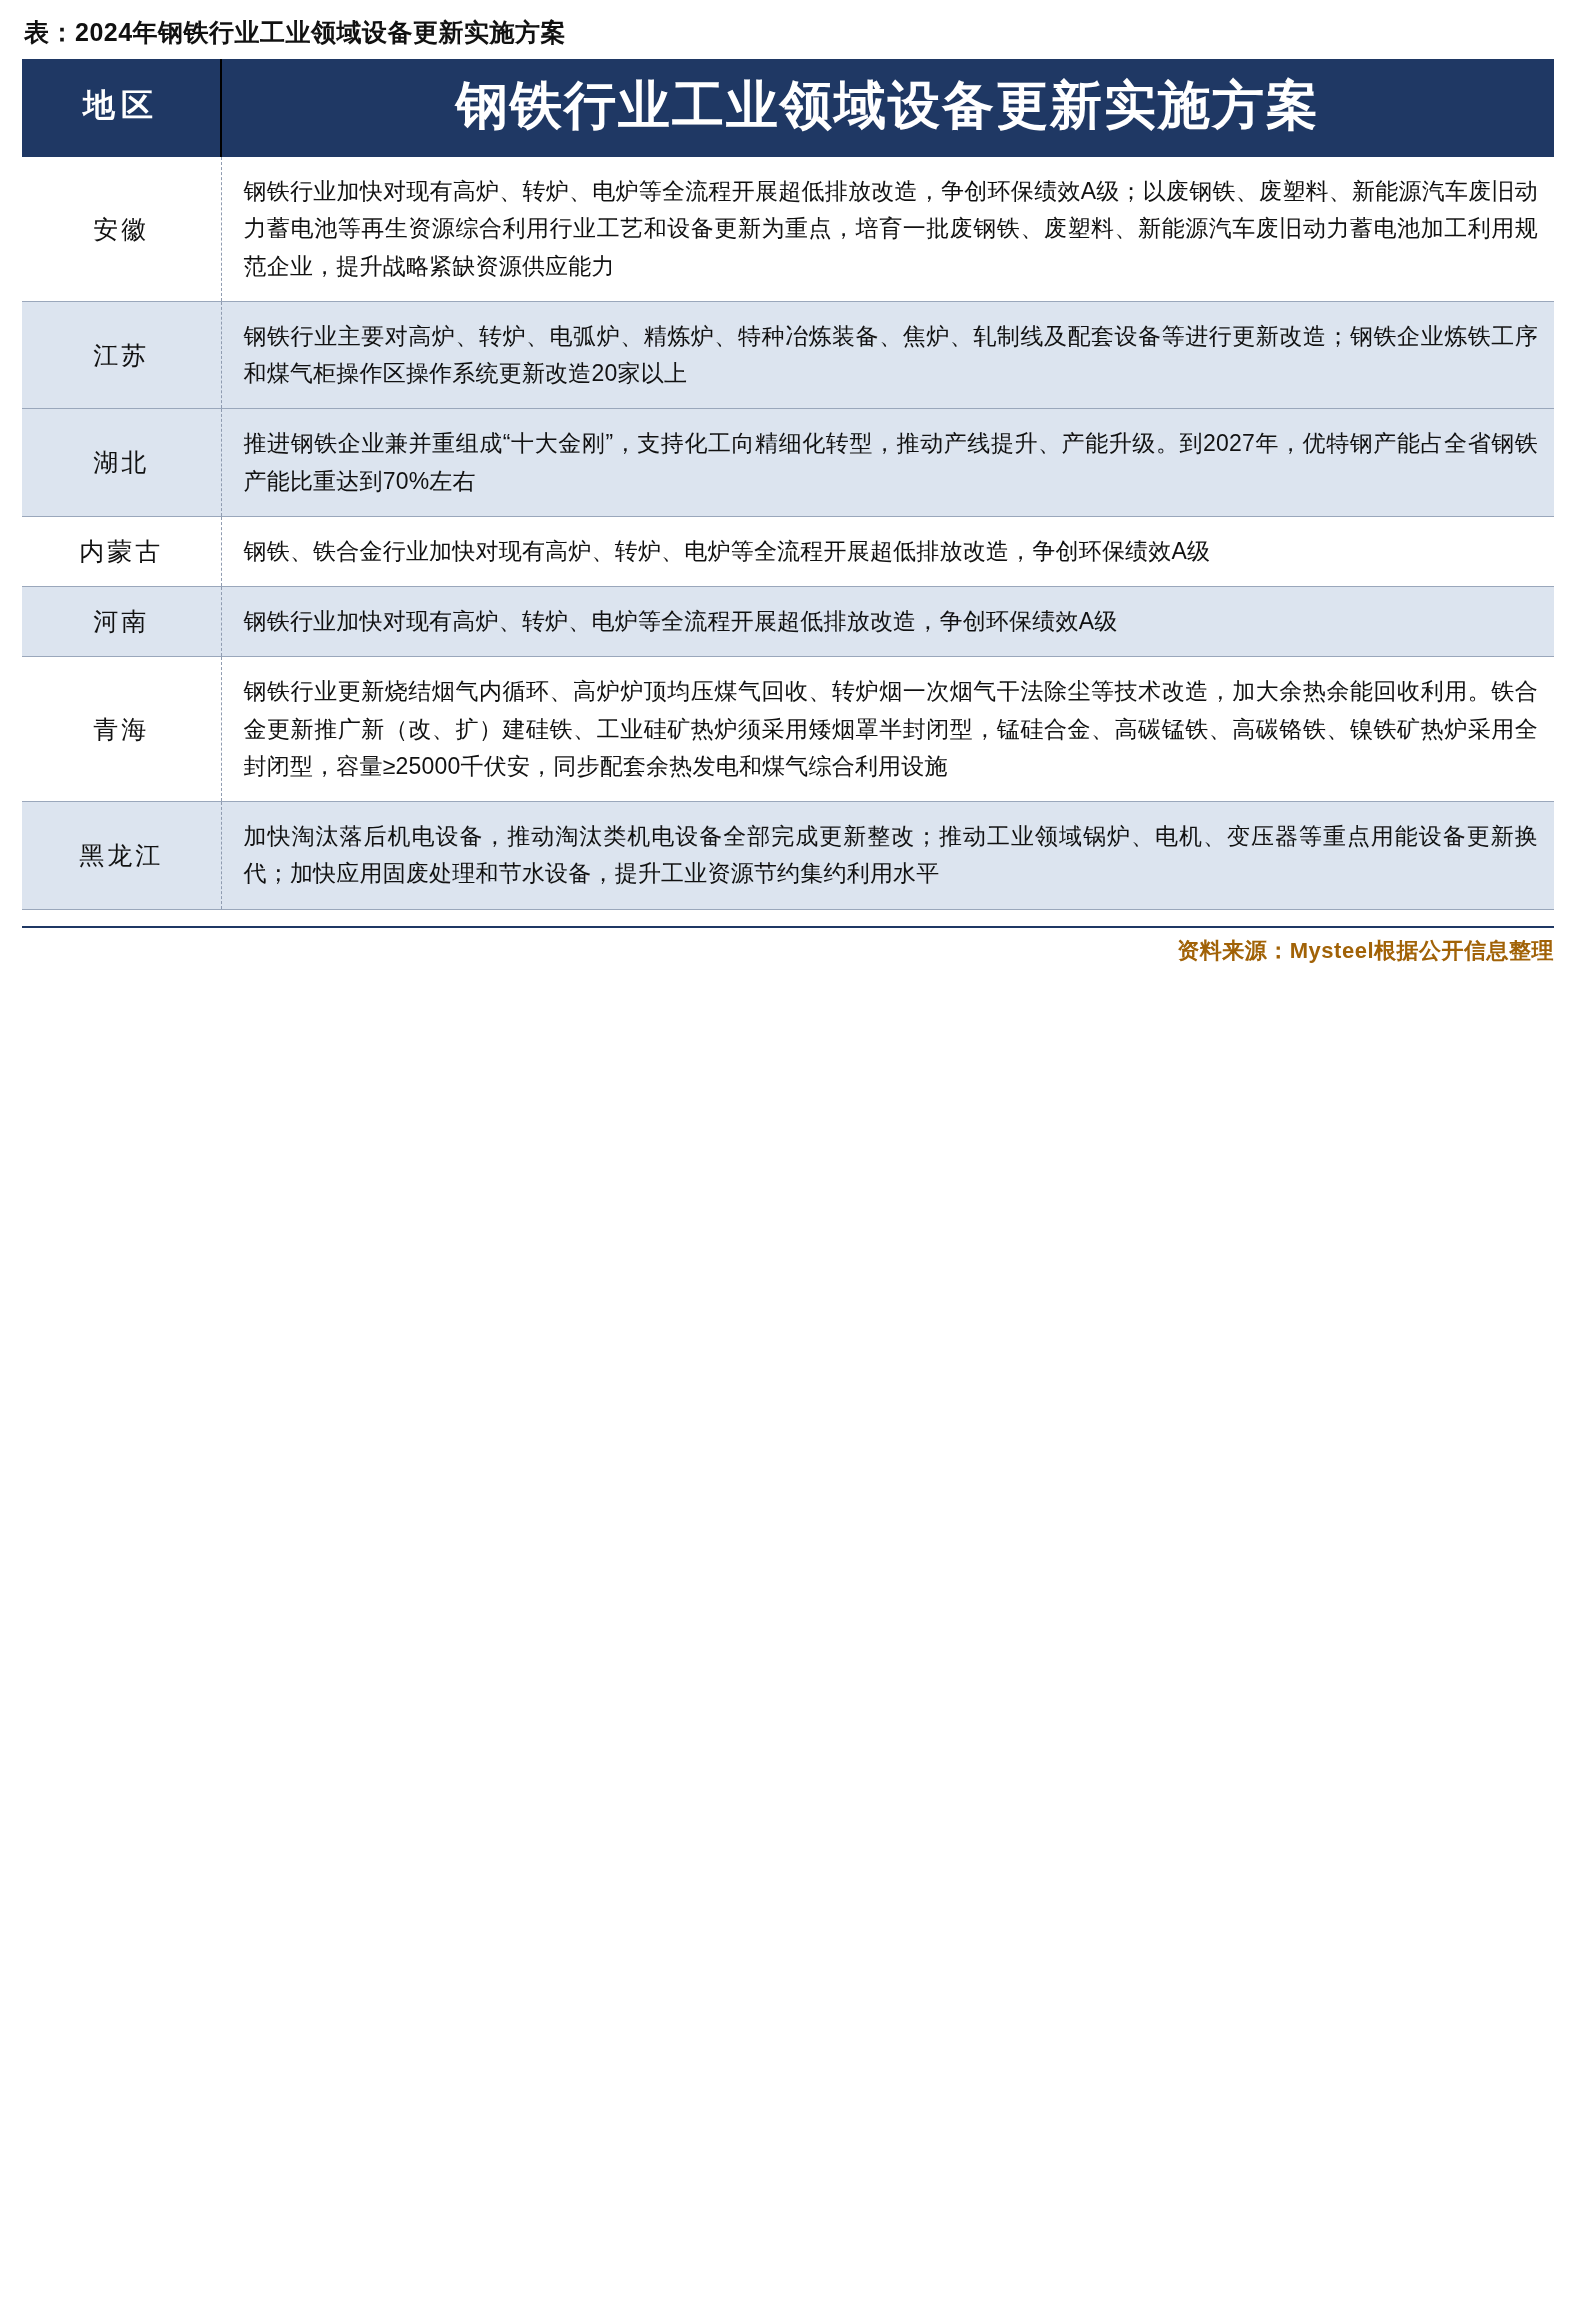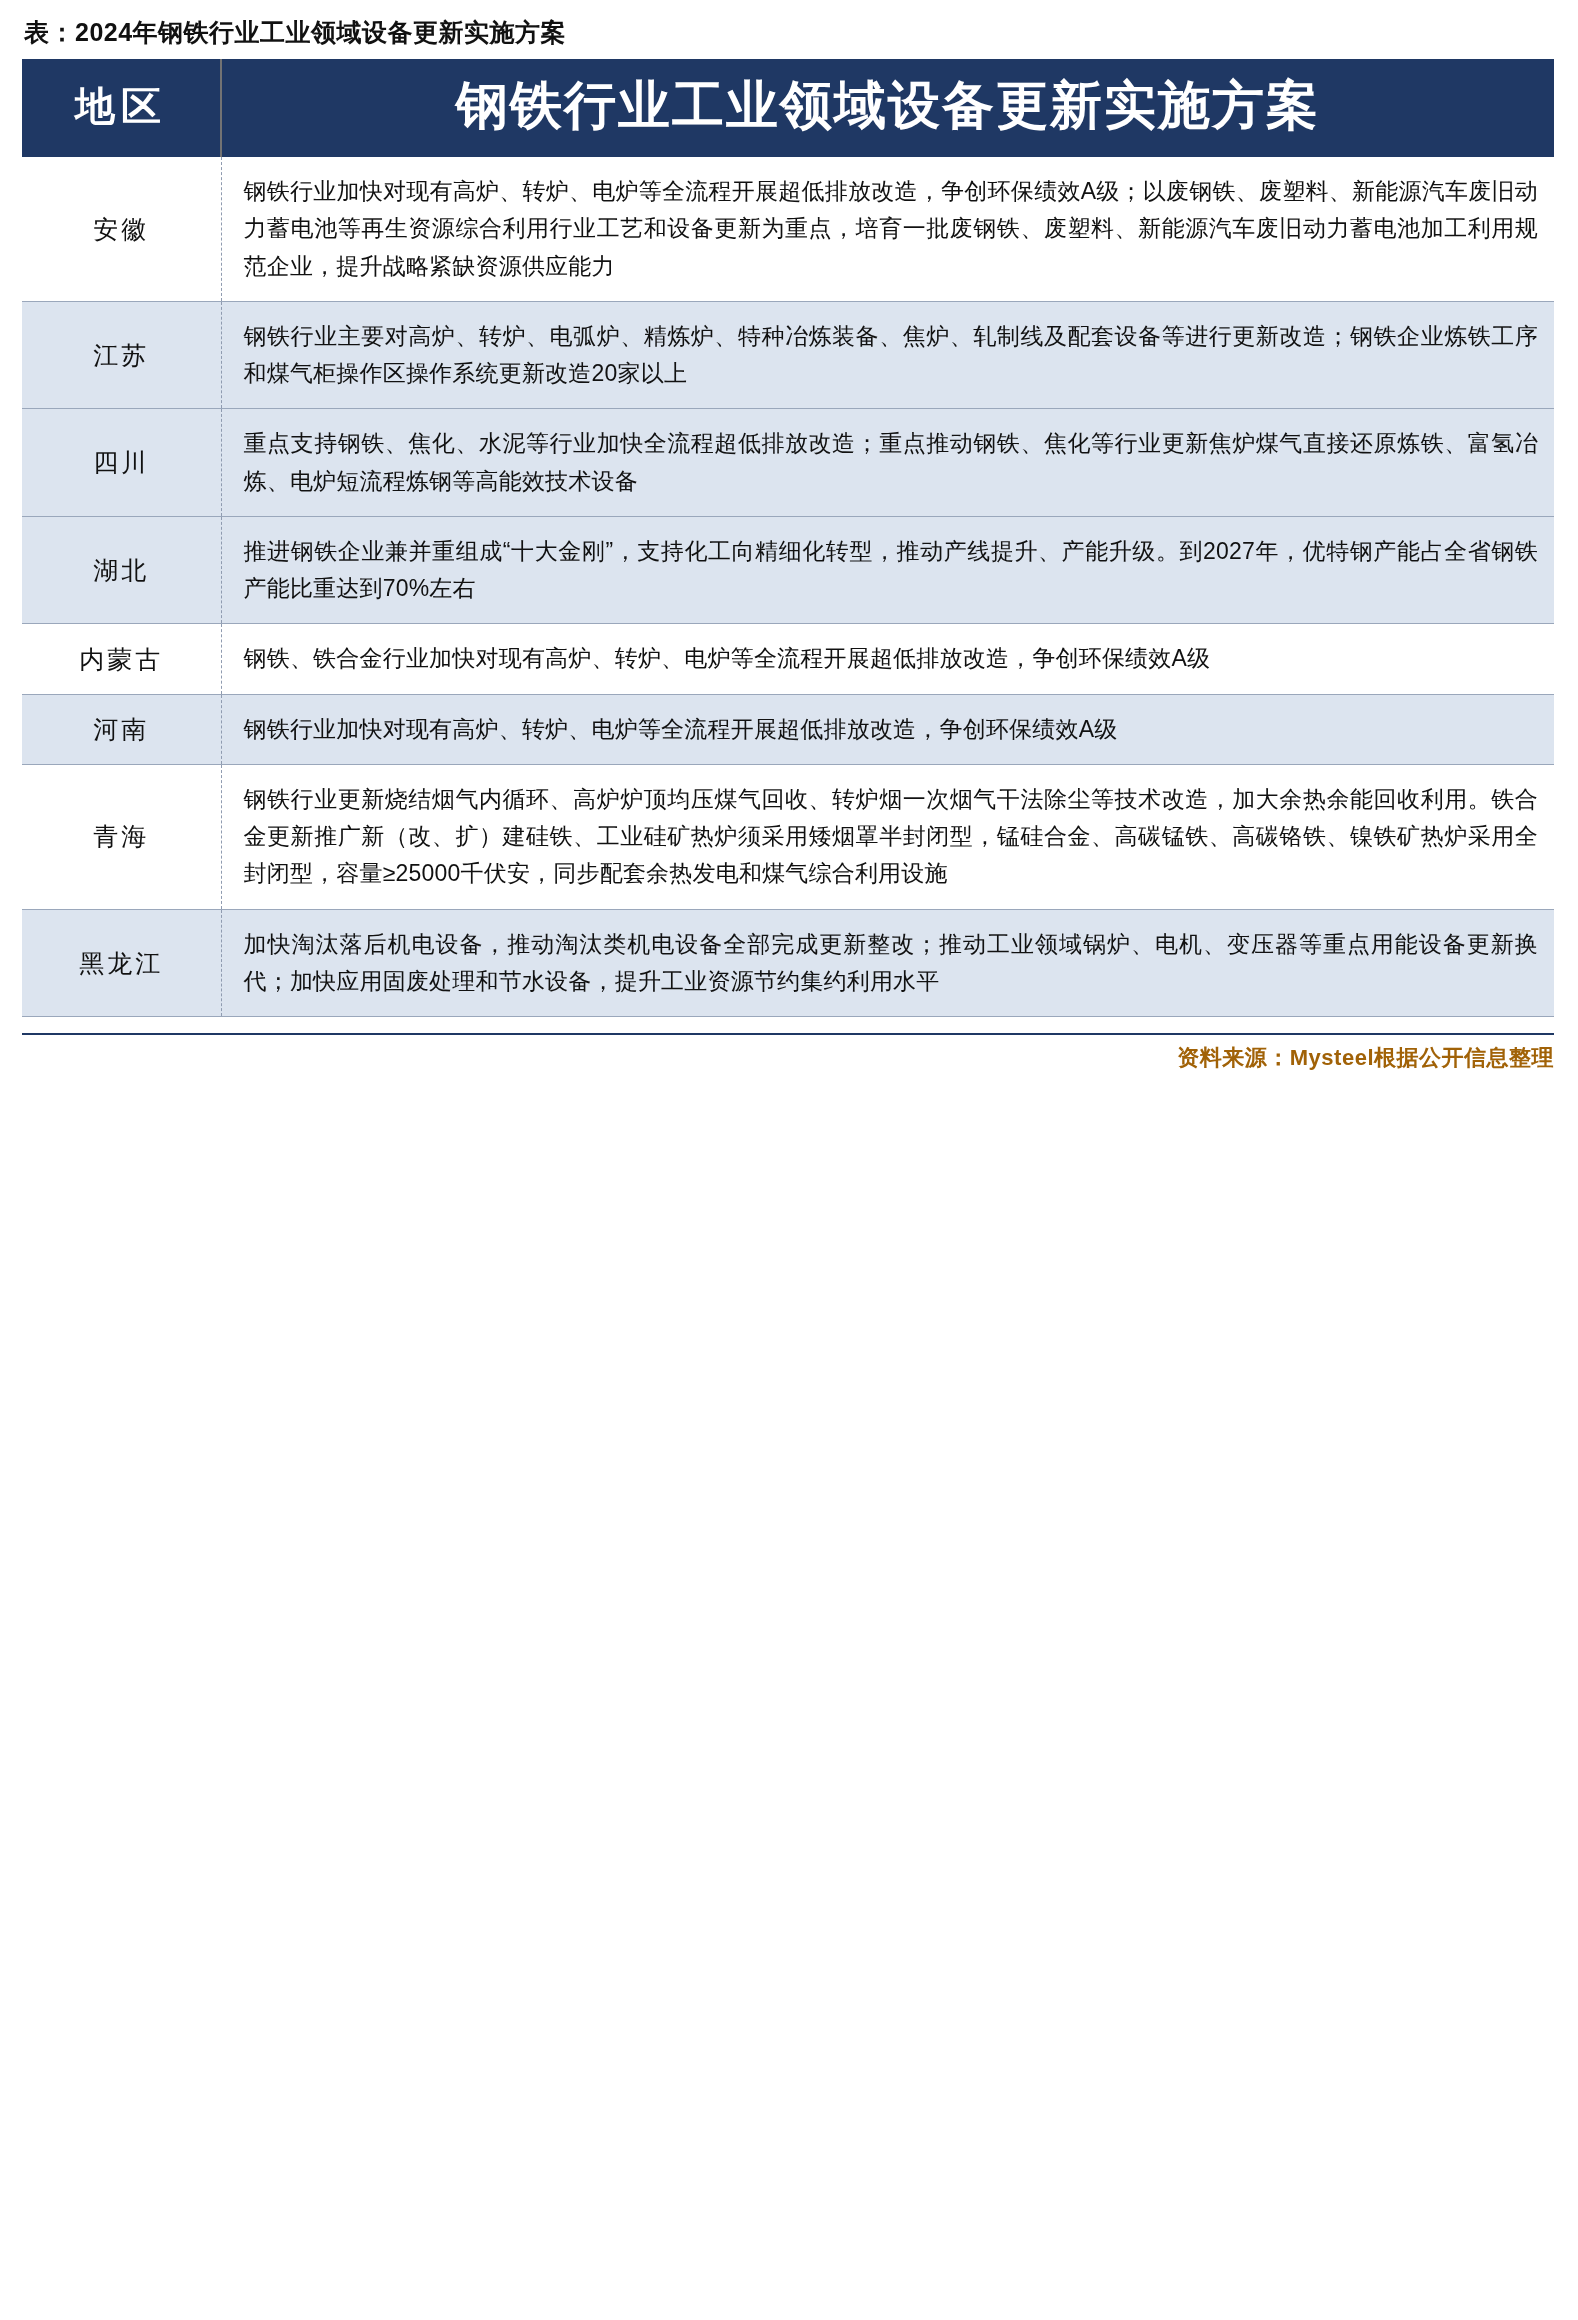--- a/index.html
+++ b/index.html
@@ -37,22 +37,22 @@
     background: #1F3864;
     color: #ffffff;
     font-size: 52px;
     font-weight: bold;
     text-align: center;
     padding: 12px 4px 16px 4px;
     border: none;
     letter-spacing: 2px;
   }
   .thead-row th.region-head {
-    border-right: 2px solid #737373;
-    font-size: 40px;
+    border-right: 2px solid #000000;
+    font-size: 32px;
     letter-spacing: 6px;
   }
   tbody td {
     border-bottom: 1px solid #9aa7bb;
     vertical-align: middle;
     font-size: 23px;
     line-height: 1.62;
   }
   tbody td.region {
     text-align: center;
@@ -106,24 +106,20 @@
     <tbody>
       <tr class="plain">
         <td class="region">安徽</td>
         <td class="content">钢铁行业加快对现有高炉、转炉、电炉等全流程开展超低排放改造，争创环保绩效A级；以废钢铁、废塑料、新能源汽车废旧动力蓄电池等再生资源综合利用行业工艺和设备更新为重点，培育一批废钢铁、废塑料、新能源汽车废旧动力蓄电池加工利用规范企业，提升战略紧缺资源供应能力</td>
       </tr>
       <tr class="alt">
         <td class="region">江苏</td>
         <td class="content">钢铁行业主要对高炉、转炉、电弧炉、精炼炉、特种冶炼装备、焦炉、轧制线及配套设备等进行更新改造；钢铁企业炼铁工序和煤气柜操作区操作系统更新改造20家以上</td>
       </tr>
       <tr class="alt">
-        <td class="region">四川</td>
-        <td class="content">重点支持钢铁、焦化、水泥等行业加快全流程超低排放改造；重点推动钢铁、焦化等行业更新焦炉煤气直接还原炼铁、富氢冶炼、电炉短流程炼钢等高能效技术设备</td>
-      </tr>
-      <tr class="alt">
         <td class="region">湖北</td>
         <td class="content">推进钢铁企业兼并重组成“十大金刚”，支持化工向精细化转型，推动产线提升、产能升级。到2027年，优特钢产能占全省钢铁产能比重达到70%左右</td>
       </tr>
       <tr class="plain">
         <td class="region">内蒙古</td>
         <td class="content">钢铁、铁合金行业加快对现有高炉、转炉、电炉等全流程开展超低排放改造，争创环保绩效A级</td>
       </tr>
       <tr class="alt">
         <td class="region">河南</td>
         <td class="content">钢铁行业加快对现有高炉、转炉、电炉等全流程开展超低排放改造，争创环保绩效A级</td>

